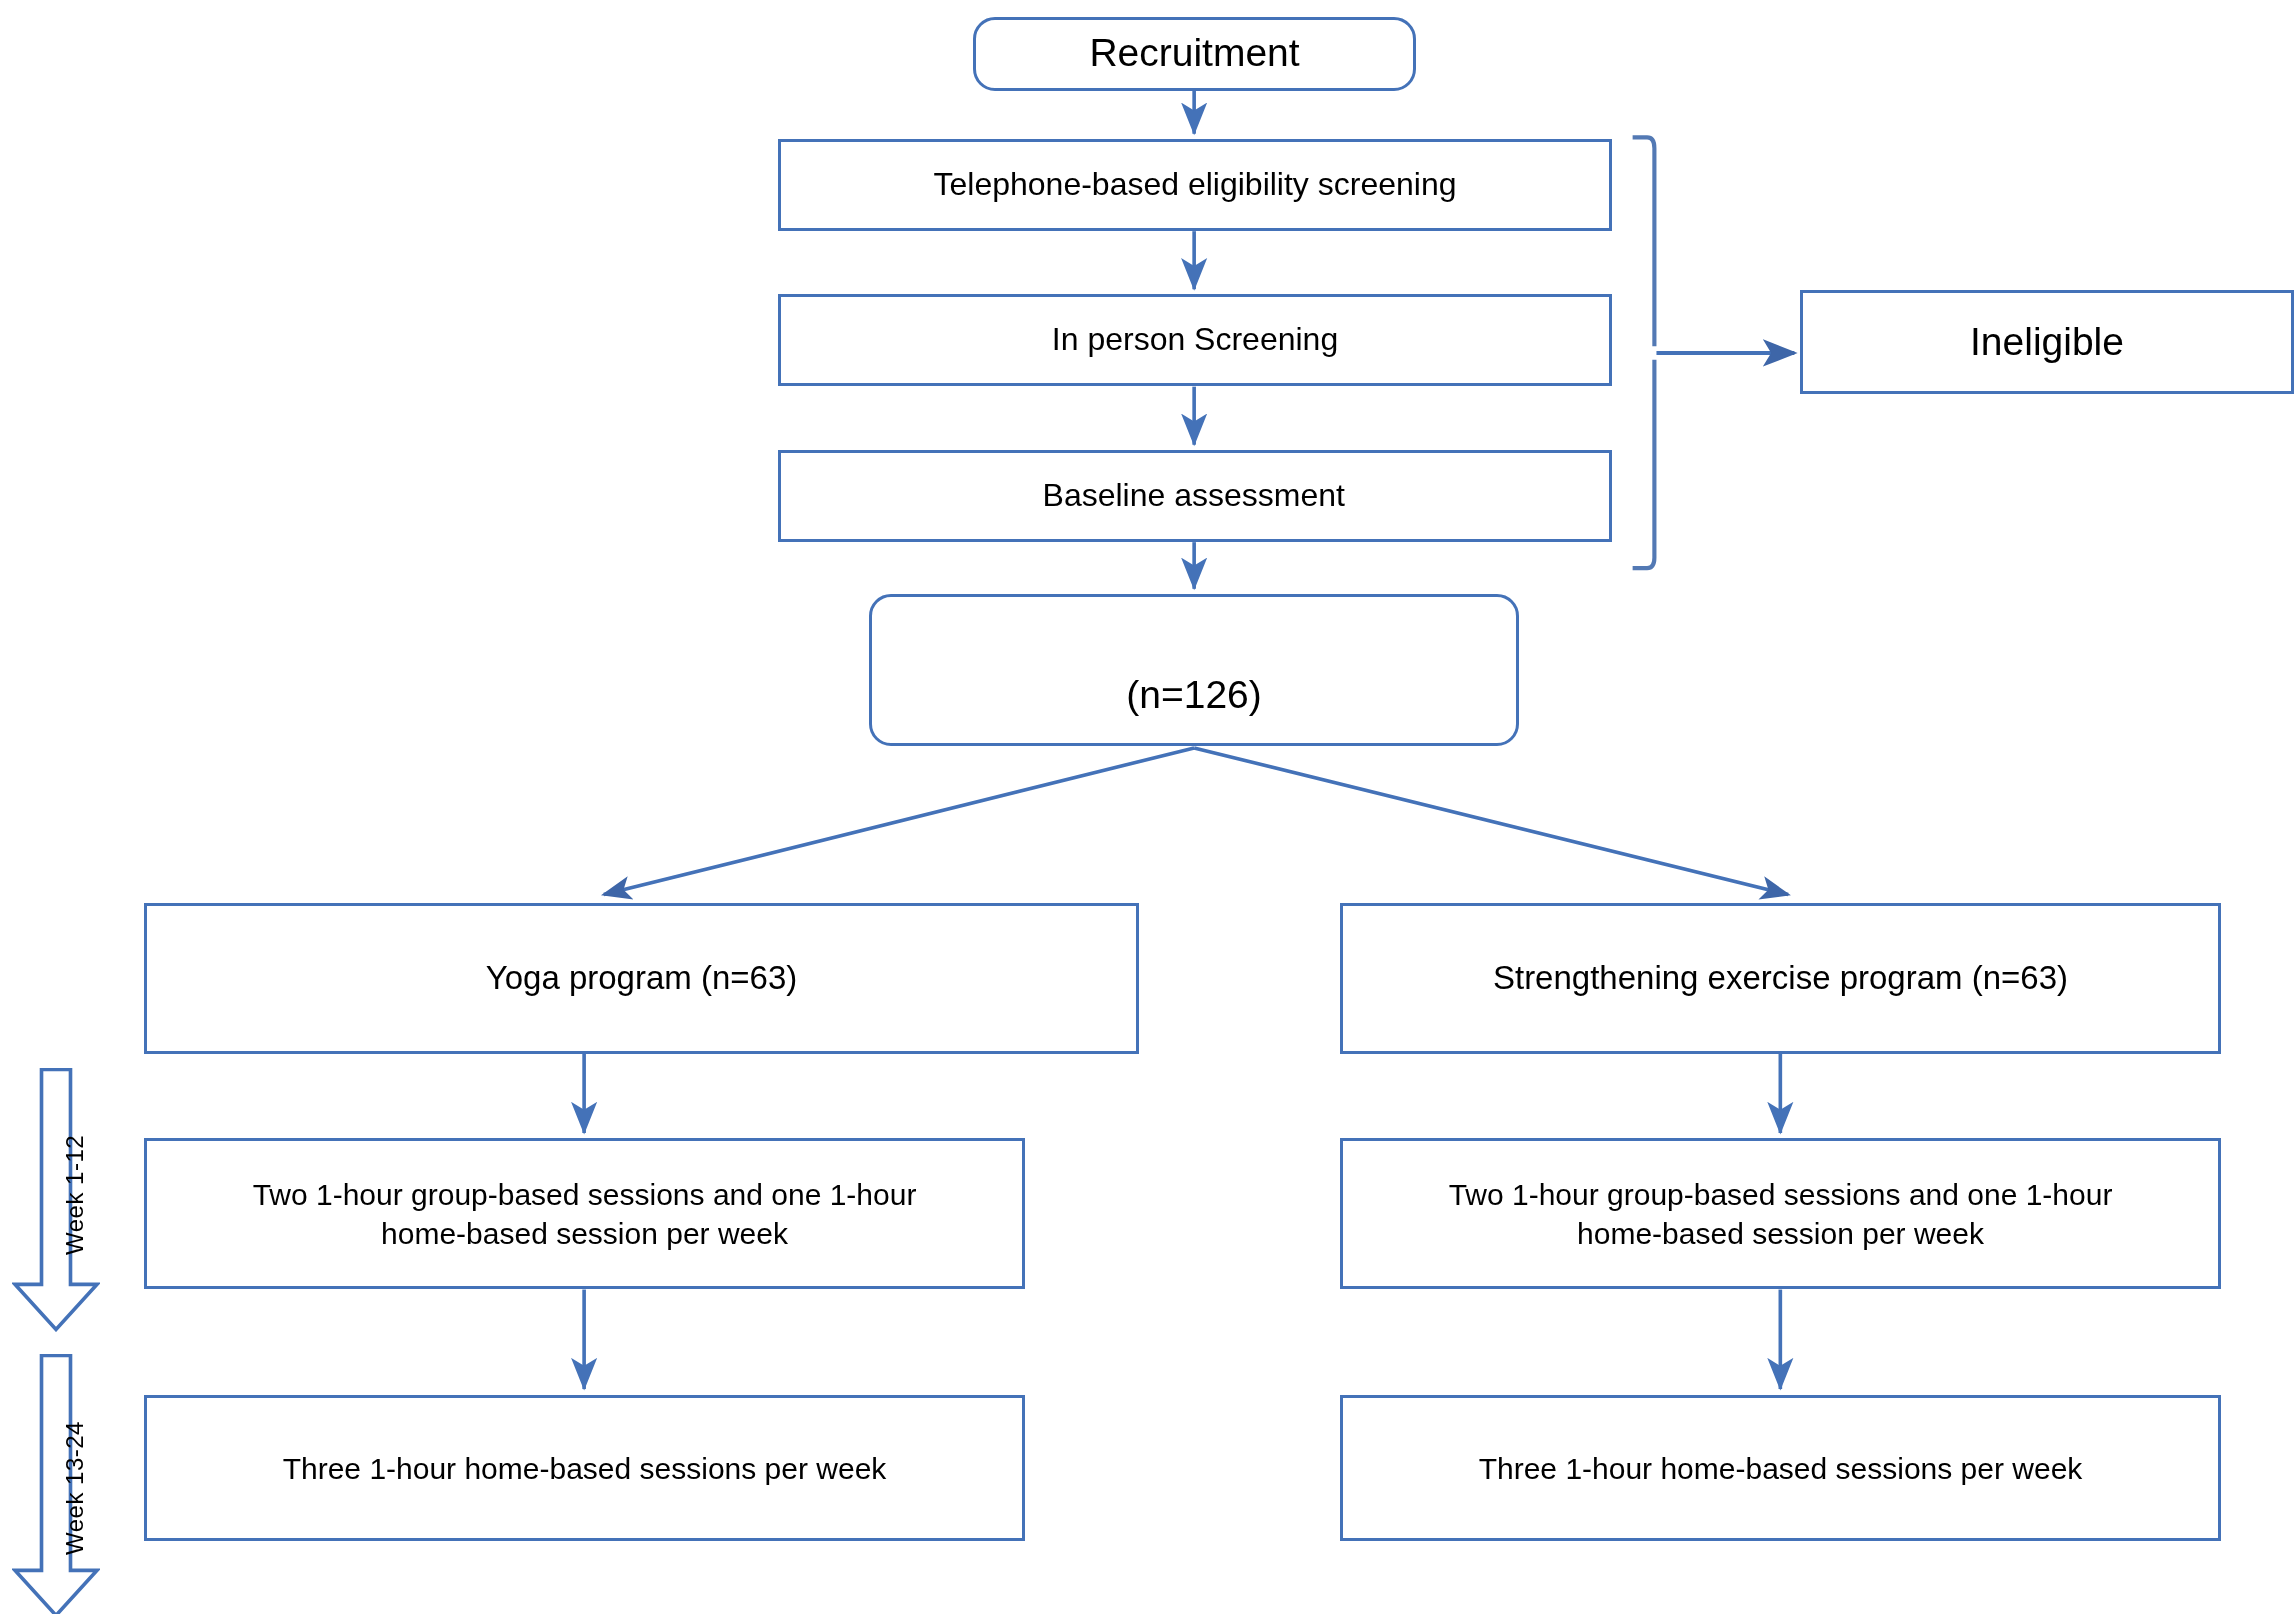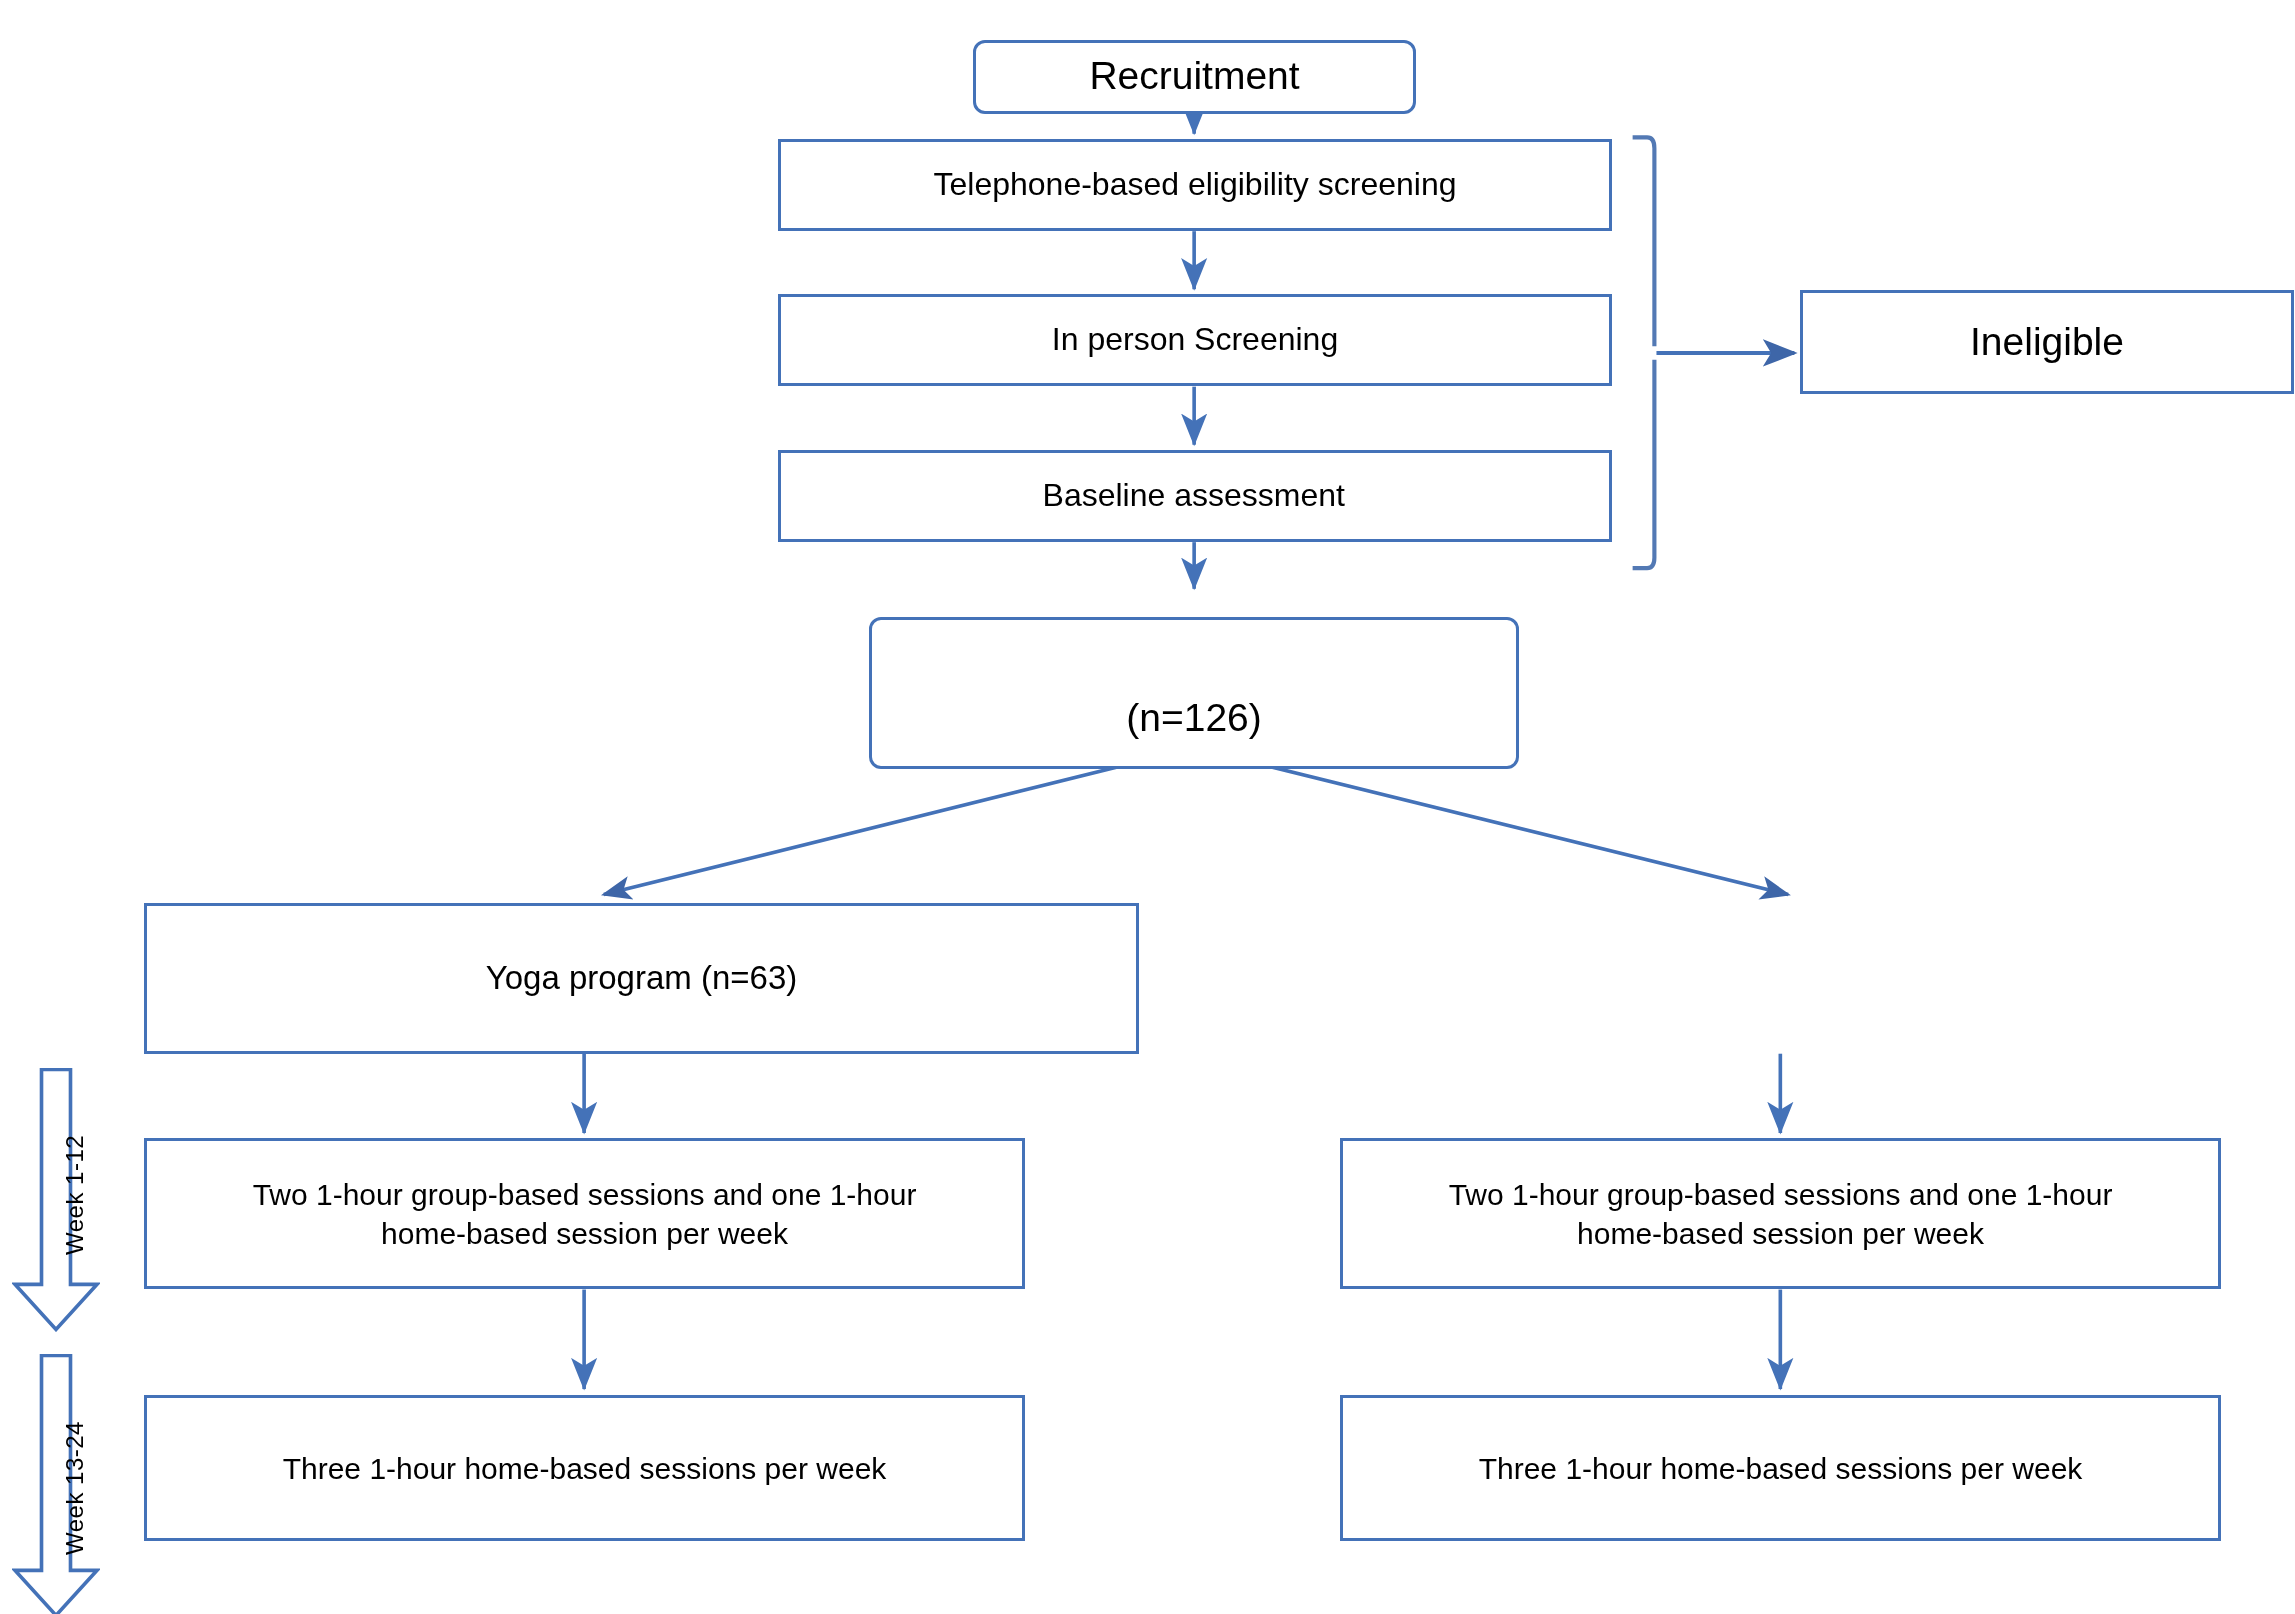--- a/index.html
+++ b/index.html
@@ -24,22 +24,21 @@
     background: #ffffff;
     display: flex;
     align-items: center;
     justify-content: center;
     text-align: center;
     color: #000000;
     line-height: 1.30;
     padding: 3.1px 14.5px;
   }
   .node.rounded {
-    border-radius: 12px;
-    margin-top: 23px;
+    border-radius: 22px;
   }
   .node .txt {
     display: block;
     width: 100%;
   }
 
   
   #n-recruitment   { left:973px; top:16.6px;   width:443px;  height:74px;  font-size:39px; }
   #n-tele          { left:778px; top:139px;  width:834px; height:92px;  font-size:32px; }
   #n-inperson      { left:778px; top:294px;  width:834px; height:92px;  font-size:32px; }
@@ -182,20 +181,23 @@
     <span class="txt">
       <span>Two 1-hour group-based sessions and one 1-hour</span><br>
       <span>home-based session per week</span>
     </span>
   </div>
 
   <div class="node" id="n-yoga-b">
     <span class="txt">Three 1-hour home-based sessions per week</span>
   </div>
 
+  <div class="node" id="n-str">
+    <span class="txt">Strengthening exercise program (n=63)</span>
+  </div>
 
   <div class="node" id="n-str-a">
     <span class="txt">
       <span>Two 1-hour group-based sessions and one 1-hour</span><br>
       <span>home-based session per week</span>
     </span>
   </div>
 
   <div class="node" id="n-str-b">
     <span class="txt">Three 1-hour home-based sessions per week</span>

